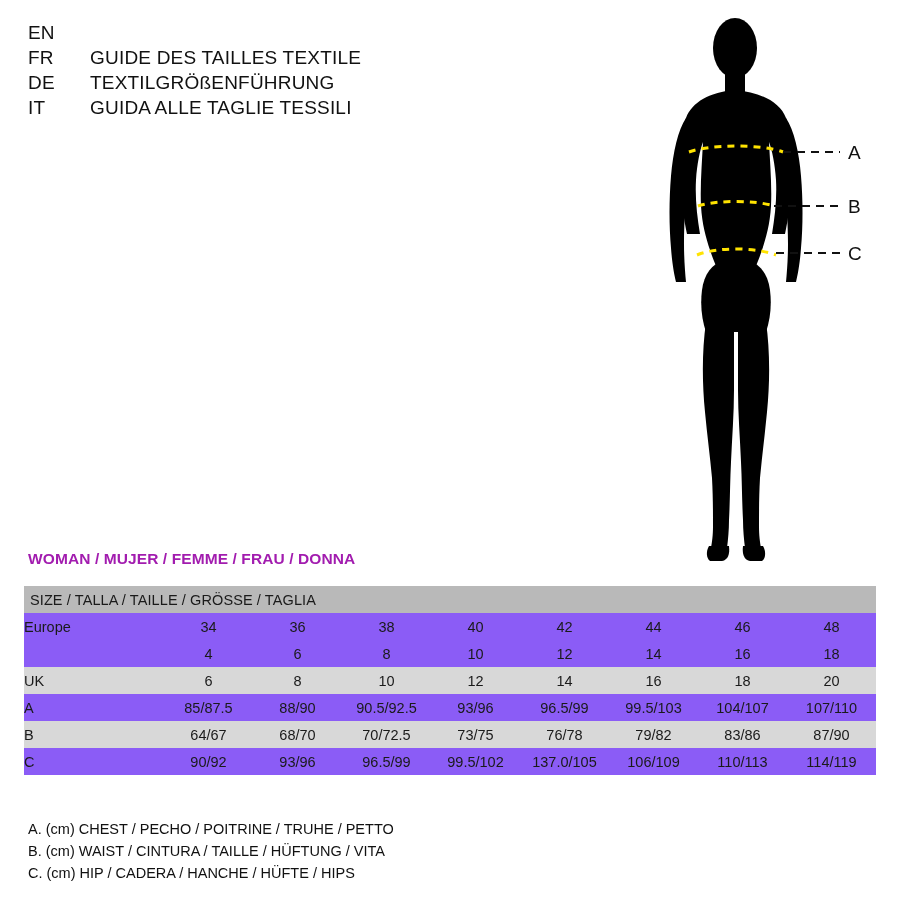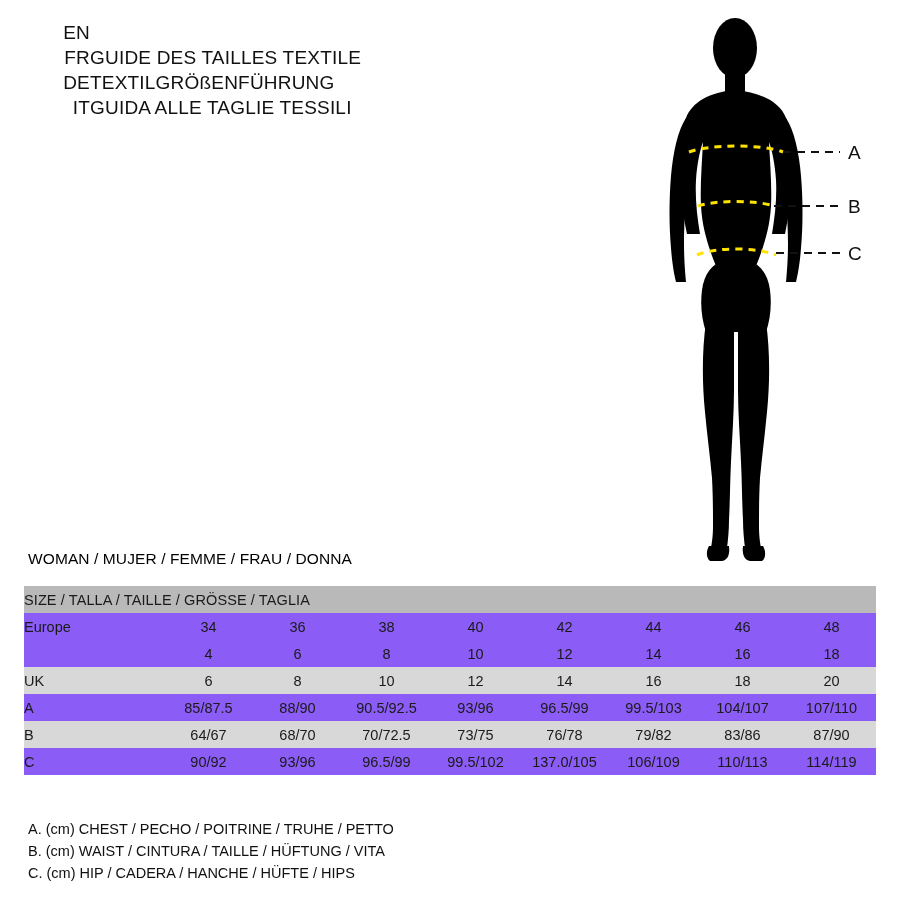--- a/index.html
+++ b/index.html
@@ -25,21 +25,20 @@
   .titles {
     position: absolute;
     left: 28px;
     top: 22px;
     width: 620px;
   }
   .title-row {
     display: flex;
     align-items: baseline;
     margin-bottom: 3px;
-    text-align: right;
   }
   .title-lang {
     width: 62px;
     flex: 0 0 62px;
     font-size: 19px;
     letter-spacing: 0.2px;
     color: #111;
   }
   .title-text {
     font-size: 19px;
@@ -72,40 +71,41 @@
     font-size: 19px;
     color: #111;
   }
 
   
   .section-title {
     position: absolute;
     left: 28px;
     top: 550px;
     font-size: 15.5px;
-    font-weight: normal;
-    color: #000000;
+    font-weight: bold;
+    color: #a21caf;
     letter-spacing: 0.1px;
   }
   table.size-table {
     position: absolute;
     left: 24px;
     top: 586px;
     width: 852px;
     border-collapse: collapse;
     font-size: 14.5px;
   }
   table.size-table td {
     padding: 3px 0 3px 0;
     color: #1a1a1a;
     height: 21px;
   }
   tr.header-row td {
     background: #b9b9b9;
     font-size: 14.5px;
+    padding-left: 6px;
     letter-spacing: 0.1px;
   }
   tr.row-light td { background: #8b5cf6; }
   tr.row-dark td  { background: #d8d8d8; }
   td.label-cell {
     padding-left: 6px;
     text-align: left;
     width: 140px;
   }
   td.val-cell {

